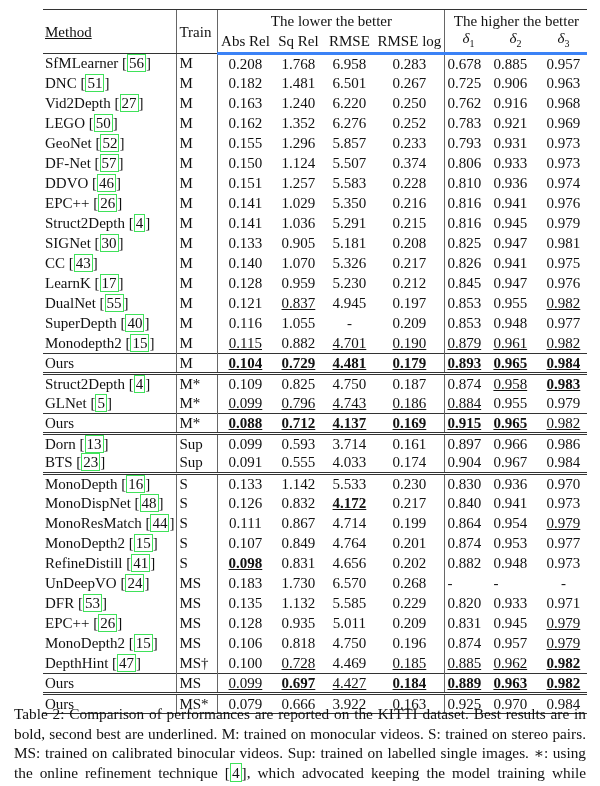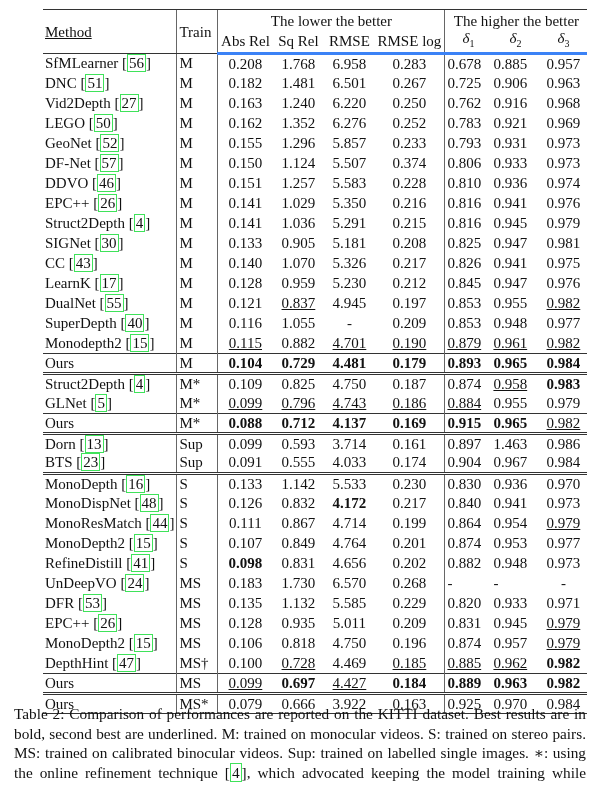--- a/index.html
+++ b/index.html
@@ -20,21 +20,21 @@
   .c-rlog { width:66px; }
   .c-d1 { width:42px; border-left:1px solid #666; text-align:left; }
   .c-d2 { width:44px; text-align:left; }
   .c-d3 { width:44px; }
   tr.top td { border-top:1px solid #333; }
   tr.hdr1 td { padding-top:2px; }
   tr.hdr2 td { border-bottom:3px solid #3b82f6;text-align:center; }
   tr.dbl td { border-top:3px double #333; }
   tr.sep td { border-top:1px solid #333; }
   tr.last td { border-bottom:1px solid #333; }
-  .b { font-weight:bold; }
+  .b { font-weight:bold;text-decoration:underline; }
   .u { text-decoration:underline; }
   .ref { border:1px solid #3fe25a; padding:0 1px; }
   .caption {
     position:absolute; left:14px; top:704px; width:572px;
     font-size:15.3px; line-height:19.5px; text-align:justify;
   }
   .caption .ref { border:1px solid #3fe25a; }
   sub { font-size:10px; }
 </style>
 </head>
@@ -270,21 +270,21 @@
           <td class="c-num c-d3"><span class="u">0.982</span></td>
         </tr>
         <tr class="dbl">
           <td class="c-method"><span>Dorn </span>[<span class="ref">13</span>]</td>
           <td class="c-train">Sup</td>
           <td class="c-num c-abs"><span>0.099</span></td>
           <td class="c-num c-sq"><span>0.593</span></td>
           <td class="c-num c-rmse"><span>3.714</span></td>
           <td class="c-num c-rlog"><span>0.161</span></td>
           <td class="c-num c-d1"><span>0.897</span></td>
-          <td class="c-num c-d2"><span>1.463</span></td>
+          <td class="c-num c-d2"><span>0.966</span></td>
           <td class="c-num c-d3"><span>0.986</span></td>
         </tr>
         <tr>
           <td class="c-method"><span>BTS </span>[<span class="ref">23</span>]</td>
           <td class="c-train">Sup</td>
           <td class="c-num c-abs"><span>0.091</span></td>
           <td class="c-num c-sq"><span>0.555</span></td>
           <td class="c-num c-rmse"><span>4.033</span></td>
           <td class="c-num c-rlog"><span>0.174</span></td>
           <td class="c-num c-d1"><span>0.904</span></td>

